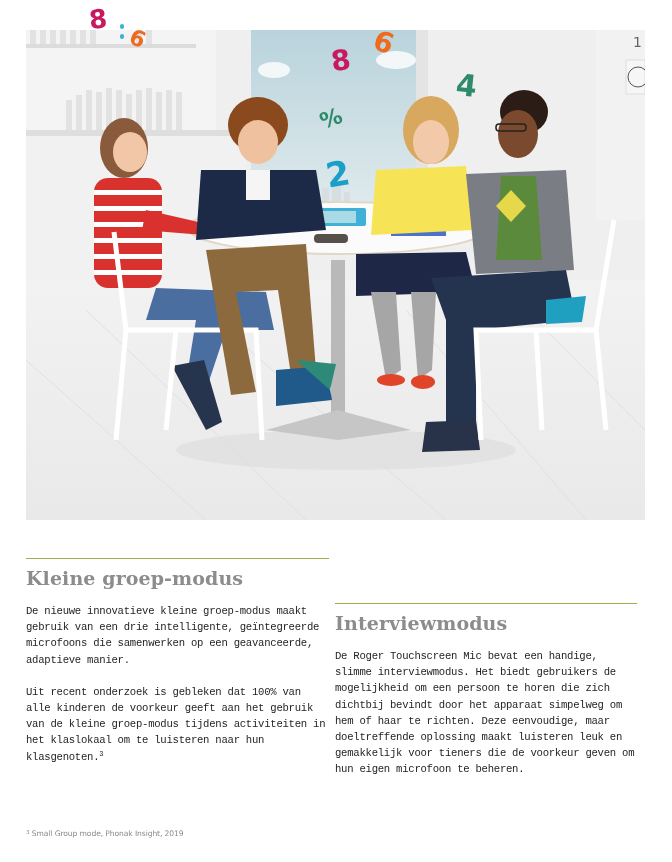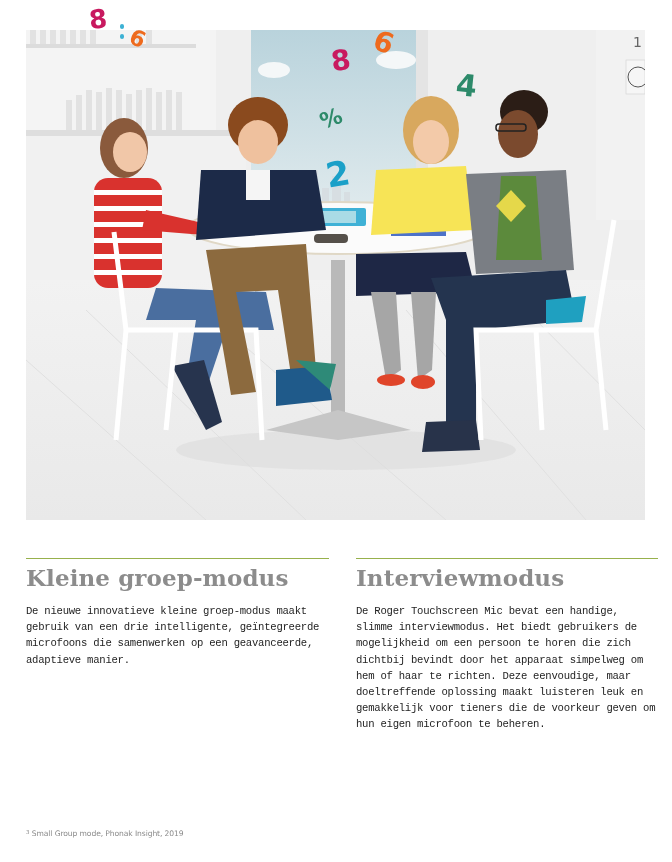--- a/index.html
+++ b/index.html
@@ -5,23 +5,23 @@
   html, body { margin: 0; padding: 0; background: #ffffff; }
   body { width: 672px; height: 862px; position: relative; overflow: hidden; font-family: "DejaVu Sans", sans-serif; }
 
   .photo { position: absolute; left: 26px; top: 30px; width: 619px; height: 490px; overflow: hidden; background: #ececec; }
   .photo svg { display: block; width: 100%; height: 100%; }
 
   .floating-digit { position: absolute; font-family: "DejaVu Sans", sans-serif; font-weight: bold; transform-origin: center; }
 
   .col { position: absolute; top: 558px; }
   .col.left { left: 26px; width: 303px; }
-  .col.right { left: 356px; width: 302px; }
+  .col.right { left: 335px; width: 302px; margin-top: 45px; }
   .rule { height: 1px; background: #97b14c; width: 100%; }
-  .heading { font-family: "DejaVu Serif", serif; color: #8c8c8c; font-size: 23px; margin: 8px 0 14px 0; letter-spacing: 0.1px; line-height: 22px; }
+  .heading { font-family: "DejaVu Serif", serif; color: #8c8c8c; font-size: 19px; margin: 8px 0 14px 0; letter-spacing: 0.1px; line-height: 22px; }
   .para { font-family: Liberation Mono, monospace; font-size: 10.6px; line-height: 16.2px; color: #1e1e1e; margin: 0 0 16px 0; letter-spacing: -0.25px; }
   .para sup { font-size: 7px; vertical-align: 4px; line-height: 0; }
 
   .footnote { position: absolute; left: 26px; top: 829px; font-size: 7.6px; color: #8a8a8a; font-family: "DejaVu Sans", sans-serif; letter-spacing: -0.1px; }
   .footnote sup { font-size: 5.5px; vertical-align: 2px; }
 </style>
 </head>
 <body>
 
 <div class="photo">
@@ -170,20 +170,21 @@
 <span class="floating-digit" style="position:absolute; left:130px; top:26px; font-size:22px; color:#ee6a1d; transform:rotate(24deg);">6</span>
 <span style="position:absolute; left:120px; top:24px; width:4px; height:20px;">
   <span style="position:absolute; left:0; top:0; width:4px; height:5px; border-radius:2px; background:#3db1d4;"></span>
   <span style="position:absolute; left:0; top:10px; width:4px; height:5px; border-radius:2px; background:#3db1d4;"></span>
 </span>
 
 <div class="col left">
   <div class="rule"></div>
   <h2 class="heading">Kleine groep-modus</h2>
   <p class="para">De nieuwe innovatieve kleine groep-modus maakt gebruik van een drie intelligente, geïntegreerde microfoons die samenwerken op een geavanceerde, adaptieve manier.</p>
+  <p class="para"><span>Uit recent onderzoek is gebleken dat 100% van alle kinderen de voorkeur geeft aan het gebruik van de kleine groep-modus tijdens activiteiten in het klaslokaal om te luisteren naar hun klasgenoten.</span><sup>3</sup></p>
 </div>
 
 <div class="col right">
   <div class="rule"></div>
   <h2 class="heading">Interviewmodus</h2>
   <p class="para">De Roger Touchscreen Mic bevat een handige, slimme interviewmodus. Het biedt gebruikers de mogelijkheid om een persoon te horen die zich dichtbij bevindt door het apparaat simpelweg om hem of haar te richten. Deze eenvoudige, maar doeltreffende oplossing maakt luisteren leuk en gemakkelijk voor tieners die de voorkeur geven om hun eigen microfoon te beheren.</p>
 </div>
 
 <div class="footnote">
   <sup>3</sup>

